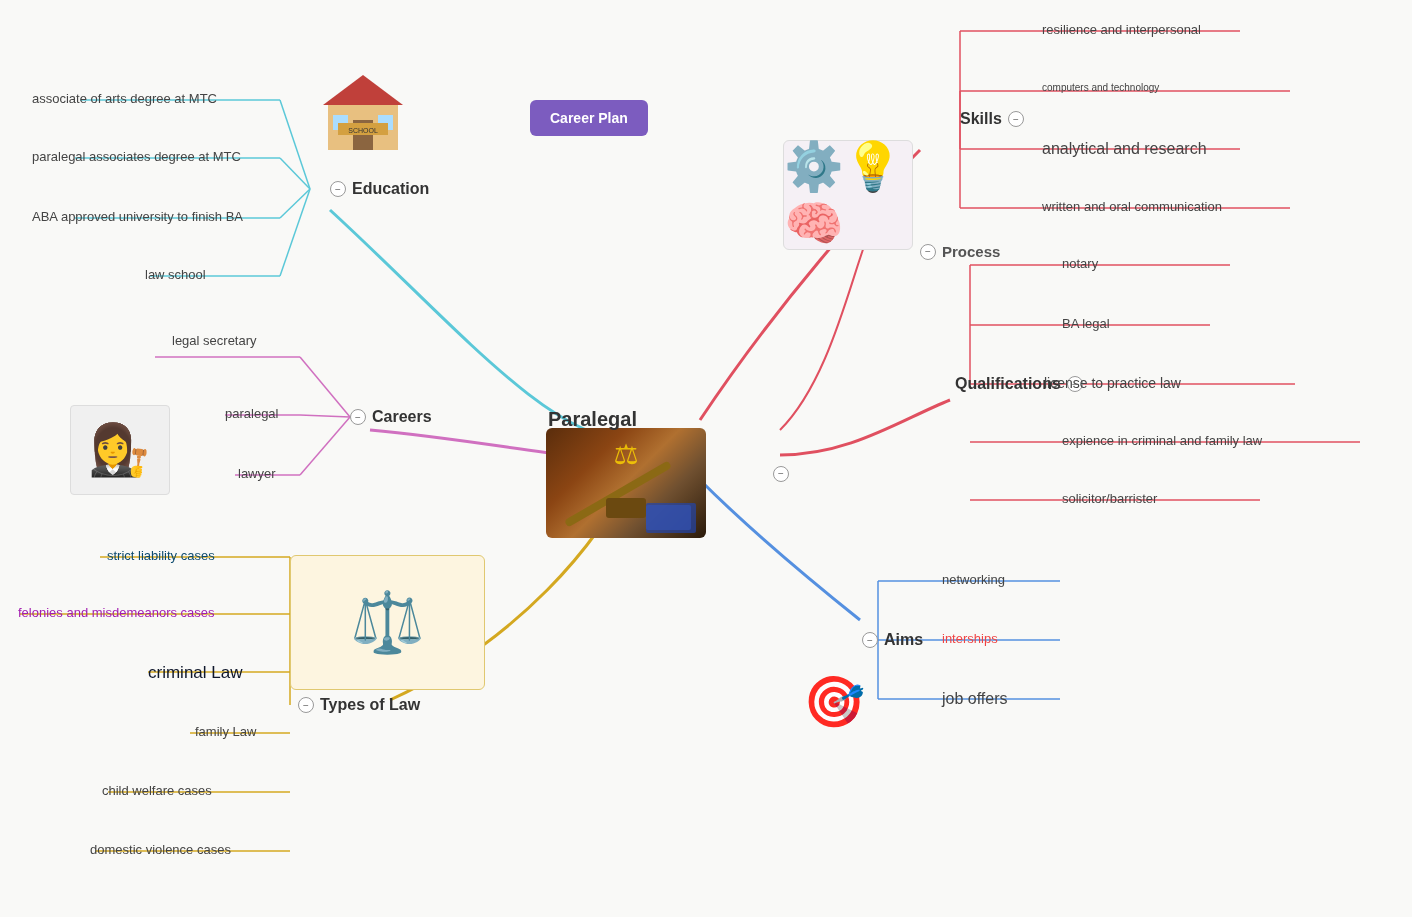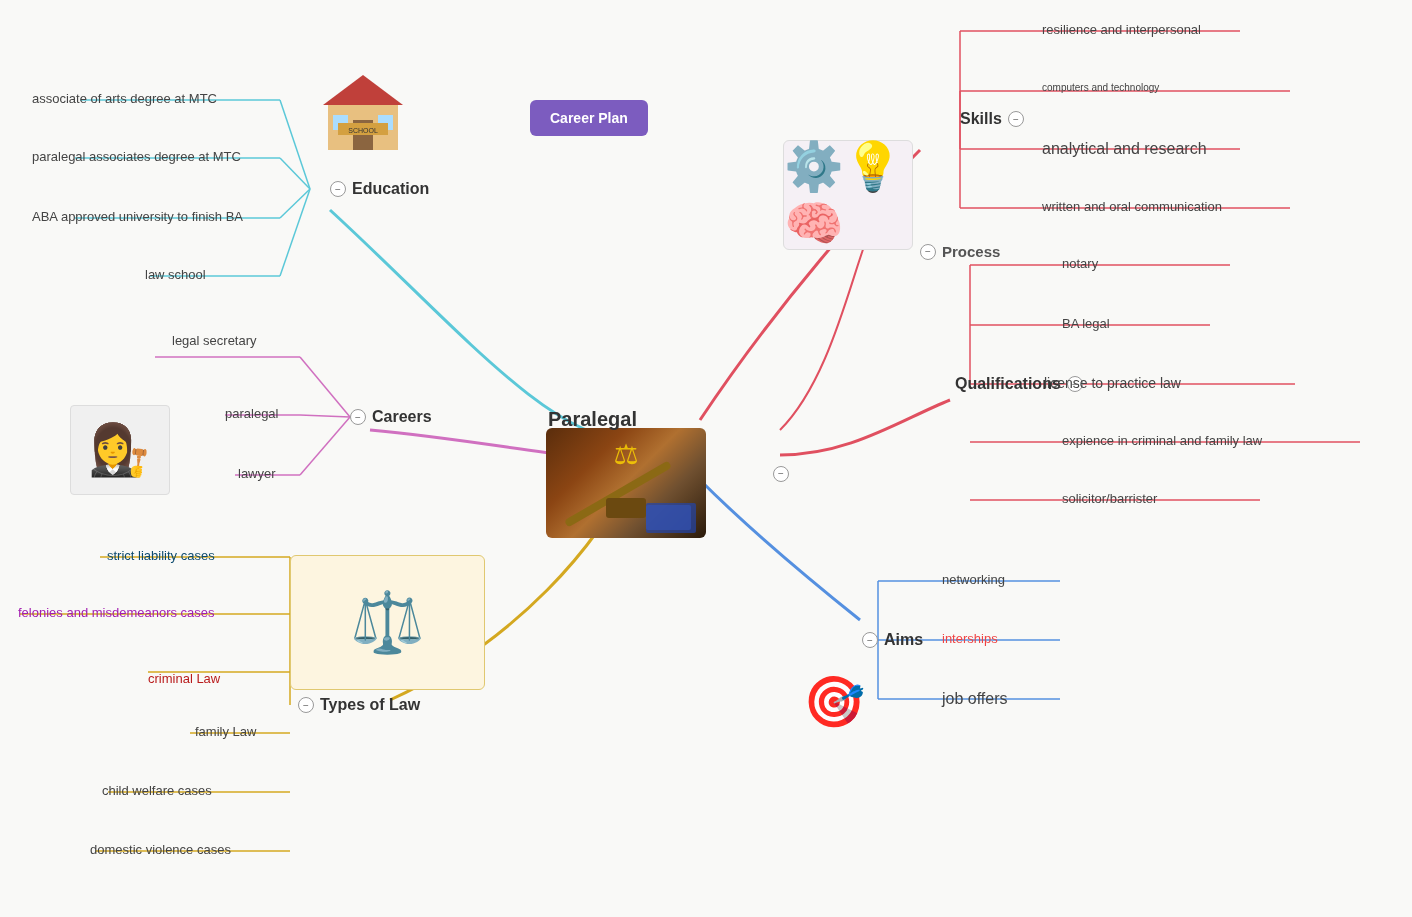--- a/index.html
+++ b/index.html
@@ -191,21 +191,21 @@
 <div style="position:absolute; left:225px; top:406px; font-size:13px; color:#444;">paralegal</div>
 <div style="position:absolute; left:238px; top:466px; font-size:13px; color:#444;">lawyer</div>
 
 <div style="position:absolute; left:298px; top:696px; display:flex; align-items:center; gap:6px;">
   <div class="collapse-circle">−</div>
   <span style="font-weight:bold; font-size:16px; color:#333;">Types of Law</span>
 </div>
 
 <div style="position:absolute; left:95px; top:548px; font-size:13px; color:#0c4a6e;margin-left:12px;">strict liability cases</div>
 <div style="position:absolute; left:18px; top:605px; font-size:13px; color:#a21caf;text-align:center;">felonies and misdemeanors cases</div>
-<div style="position:absolute; left:148px; top:663px; font-size:13px; color:#b91c1c;margin-top:8px;">criminal Law</div>
+<div style="position:absolute; left:148px; top:663px; font-size:17px; color:#0f172a;">criminal Law</div>
 <div style="position:absolute; left:195px; top:724px; font-size:13px; color:#444;">family Law</div>
 <div style="position:absolute; left:102px; top:783px; font-size:13px; color:#444;">child welfare cases</div>
 <div style="position:absolute; left:90px; top:842px; font-size:13px; color:#444;">domestic violence cases</div>
 
 <div style="position:absolute; left:960px; top:110px; display:flex; align-items:center; gap:6px; flex-direction:row-reverse;">
   <div class="collapse-circle">−</div>
   <span style="font-weight:bold; font-size:16px; color:#333;">Skills</span>
 </div>
 
 <div style="position:absolute; left:1042px; top:22px; font-size:13px; color:#444;">resilience and interpersonal</div>

